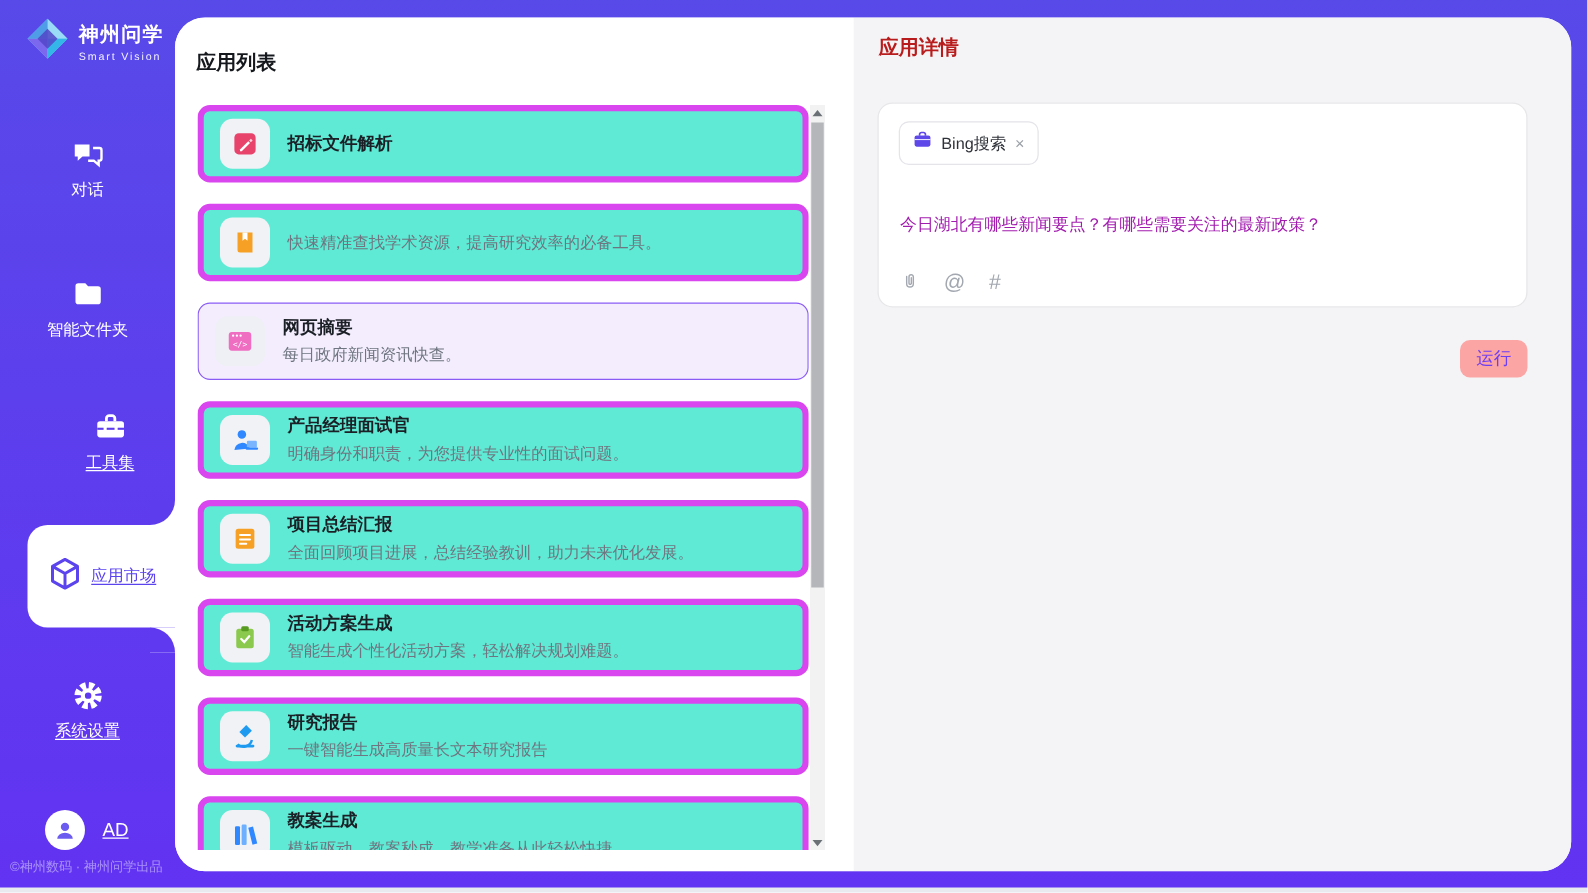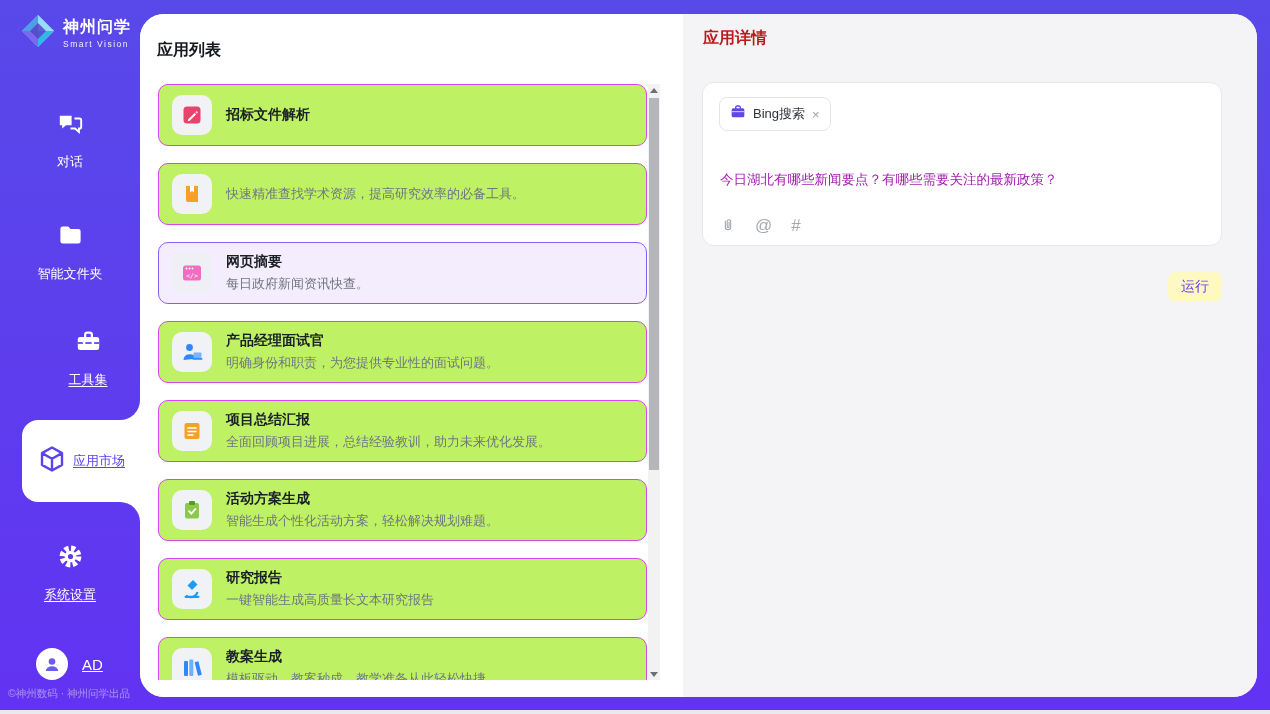--- a/index.html
+++ b/index.html
@@ -13,21 +13,21 @@
 
   
   .frame{position:absolute;left:0;top:0;width:1270px;height:710px;
     background:linear-gradient(180deg,var(--purple-a) 0%,var(--purple-b) 100%);}
 
   
   .sidebar{position:absolute;left:0;top:0;width:140px;height:710px;color:#fff;}
   .logo{position:absolute;left:20px;top:13px;display:flex;align-items:center;gap:7px;}
   .logo-text .cn{font-size:16px;font-weight:700;letter-spacing:1px;}
   .logo-text .en{font-size:8.5px;letter-spacing:1.5px;opacity:.92;margin-top:1px;}
-  .nav-item{position:absolute;left:0;width:140px;display:flex;flex-direction:column;align-items:center;gap:12px;cursor:pointer;}
+  .nav-item{position:absolute;left:0;width:140px;display:flex;flex-direction:column;align-items:center;gap:1px;cursor:pointer;}
   .nav-item .lbl{font-size:13px;color:#fff;}
   .nav-item .lbl.u{text-decoration:underline;text-underline-offset:2px;}
   .nav-tab{position:absolute;left:22px;top:420px;width:118px;height:82px;background:#fff;
     border-radius:16px 0 0 16px;display:flex;flex-direction:row;align-items:center;justify-content:center;gap:6px;cursor:pointer;}
   .nav-tab .lbl{font-size:13px;color:var(--accent);text-decoration:underline;text-underline-offset:2px;}
   .corner{position:absolute;right:0;width:20px;height:20px;background:#fff;}
   .corner::after{content:"";position:absolute;inset:0;}
   .corner-top{top:-20px;}  .corner-top::after{background:#5d3cee;border-bottom-right-radius:20px;}
   .corner-bottom{bottom:-20px;} .corner-bottom::after{background:#5f39ef;border-top-right-radius:20px;}
   .user-row{position:absolute;left:36px;top:648px;display:flex;align-items:center;gap:14px;cursor:pointer;}
@@ -36,21 +36,21 @@
   .copyright{position:absolute;left:8px;bottom:9px;font-size:10.5px;color:rgba(255,255,255,.45);white-space:nowrap;}
 
   
   .content{position:absolute;left:140px;top:14px;width:1117px;height:683px;border-radius:24px;
     overflow:hidden;display:flex;background:#fff;}
 
   
   .list-panel{position:relative;width:543px;background:#fff;flex:none;}
   .panel-title{position:absolute;left:17px;top:26px;font-size:16px;font-weight:700;color:#15181d;}
   .cards{position:absolute;left:18px;top:70px;width:489px;height:596px;overflow:hidden;}
-  .card{height:62px;margin-bottom:17px;border:1px solid #d946ef;border-radius:10px;background:#bef264;
+  .card{height:62px;margin-bottom:17px;border:5px solid #d946ef;border-radius:10px;background:#5eead4;
     display:flex;align-items:center;padding:0 13px;gap:14px;cursor:pointer;}
   .card.selected{background:#f4edfe;border:1px solid #8a5cf5;}
   .app-icon{width:40px;height:40px;border-radius:10px;background:#f0f2f6;flex:none;
     display:flex;align-items:center;justify-content:center;}
   .card.selected .app-icon{background:#eef0f5;}
   .card-text{display:flex;flex-direction:column;gap:4px;min-width:0;}
   .card-name{font-size:14px;font-weight:700;color:#1b1f26;}
   .card-desc{font-size:13px;color:#6f7681;white-space:nowrap;}
 
   
@@ -67,21 +67,21 @@
   .prompt-card{position:absolute;left:19px;top:68px;width:520px;height:164px;background:#fff;
     border:1px solid #e7e7ea;border-radius:12px;}
   .tool-tag{position:absolute;left:16px;top:14px;display:inline-flex;align-items:center;gap:7px;
     border:1px solid #e4e4e9;border-radius:8px;padding:6px 10px;background:#fff;cursor:pointer;}
   .tool-tag .tag-label{font-size:13px;color:#2e3138;}
   .tool-tag .tag-close{font-size:13px;color:#9ba0a8;cursor:pointer;line-height:1;}
   .prompt-text{position:absolute;left:17px;top:66px;right:16px;font-size:13.5px;color:#a21caf;cursor:text;margin-top:22px;}
   .prompt-tools{position:absolute;left:17px;bottom:11px;display:flex;align-items:center;gap:19px;color:#a3a8b0;}
   .ptool{font-size:17px;line-height:1;cursor:pointer;color:#a3a8b0;display:flex;align-items:center;}
   .run-btn{position:absolute;top:258px;right:35px;height:30px;padding:0 13px;border:none;border-radius:8px;
-    background:#fef9c3;color:#6d3ff2;font-size:14px;font-family:inherit;cursor:pointer;}
+    background:#fca5a5;color:#6d3ff2;font-size:14px;font-family:inherit;cursor:pointer;}
 </style>
 </head>
 <body>
 
 <div class="frame"></div>
 
 <div class="sidebar">
 
   <div class="logo">
     <span>

